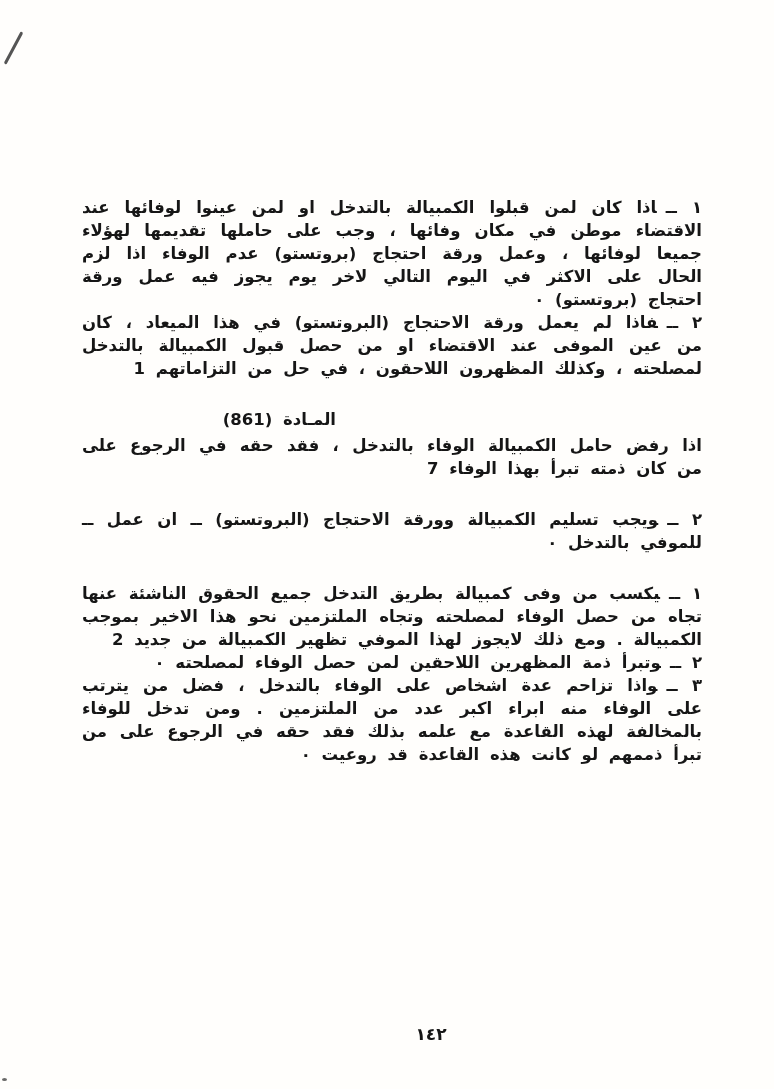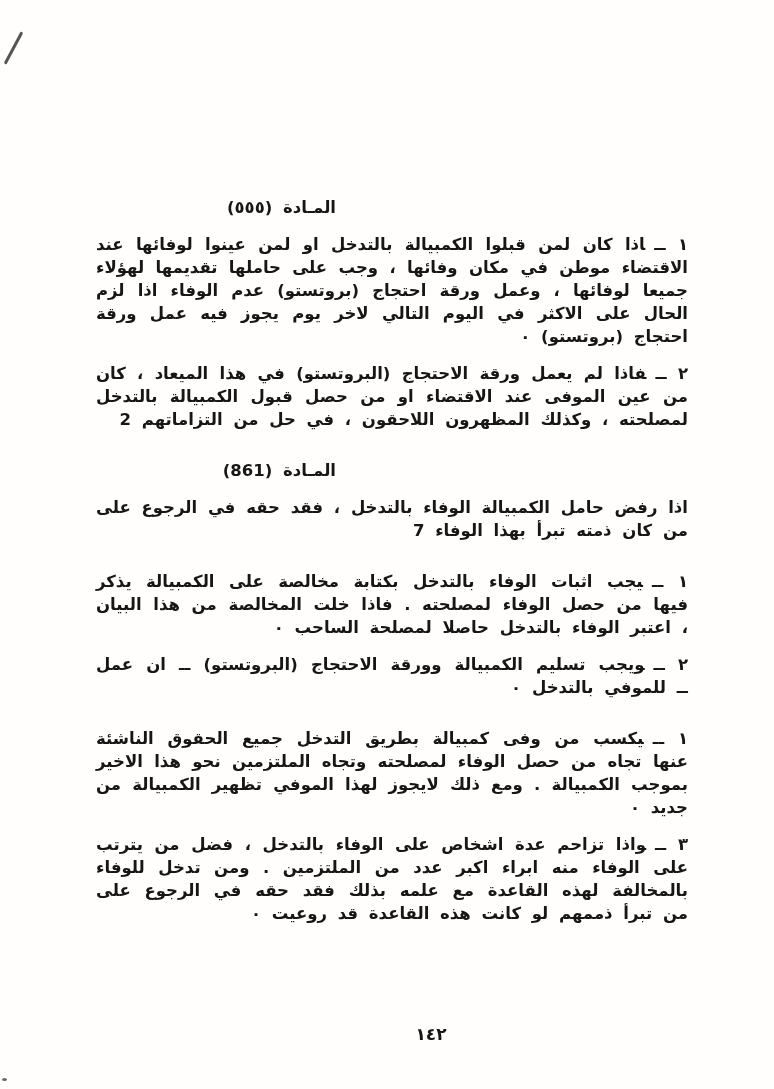--- a/index.html
+++ b/index.html
@@ -59,21 +59,21 @@
     margin: 0 0 28px 0;
   }
   .article-title {
     font-size: 16.5px;
     font-weight: 700;
     margin: 0 366px 3px 0;
     white-space: nowrap;
     letter-spacing: .5px;
   }
   .para {
-    margin: 14px;
+    margin: 0;
   }
   .marker {
     margin-left: 9px;
     white-space: nowrap;
   }
   .page-number {
     position: absolute;
     top: 1024px;
     left: 0;
     width: 100%;
@@ -89,37 +89,36 @@
 <body>
 
 <div class="page">
 
   <div class="artifact tl-scratch"></div>
   <div class="artifact bl-dot"></div>
 
   <main class="text-block">
 
     <section class="article">
-      <h2 class="article-title">المـادة (٥٥٥)</h2>
       <p class="para"><span class="marker">١ ــ</span><span>اذا كان لمن قبلوا الكمبيالة بالتدخل او لمن عينوا لوفائها عند الاقتضاء موطن في مكان وفائها ، وجب على حاملها تقديمها لهؤلاء جميعا لوفائها ، وعمل ورقة احتجاج (بروتستو) عدم الوفاء اذا لزم الحال على الاكثر في اليوم التالي لاخر يوم يجوز فيه عمل ورقة احتجاج (بروتستو) ٠</span></p>
-      <p class="para"><span class="marker">٢ ــ</span><span>فاذا لم يعمل ورقة الاحتجاج (البروتستو) في هذا الميعاد ، كان من عين الموفى عند الاقتضاء او من حصل قبول الكمبيالة بالتدخل لمصلحته ، وكذلك المظهرون اللاحقون ، في حل من التزاماتهم 2</span></p>
+      <p class="para"><span class="marker">٢ ــ</span><span>فاذا لم يعمل ورقة الاحتجاج (البروتستو) في هذا الميعاد ، كان من عين الموفى عند الاقتضاء او من حصل قبول الكمبيالة بالتدخل لمصلحته ، وكذلك المظهرون اللاحقون ، في حل من التزاماتهم 1</span></p>
     </section>
 
     <section class="article">
       <h2 class="article-title">المـادة (861)</h2>
       <p class="para"><span>اذا رفض حامل الكمبيالة الوفاء بالتدخل ، فقد حقه في الرجوع على من كان ذمته تبرأ بهذا الوفاء 7</span></p>
     </section>
 
     <section class="article">
-      <p class="para"><span class="marker">١ ــ</span><span>يجب اثبات الوفاء بالتدخل بكتابة مخالصة على الكمبيالة يذكر فيها من حصل الوفاء لمصلحته . فاذا خلت المخالصة من هذا البيان ، اعتبر الوفاء بالتدخل حاصلا لمصلحة الساحب ٠</span></p>
       <p class="para"><span class="marker">٢ ــ</span><span>ويجب تسليم الكمبيالة وورقة الاحتجاج (البروتستو) ــ ان عمل ــ للموفي بالتدخل ٠</span></p>
     </section>
 
     <section class="article">
-      <p class="para"><span class="marker">١ ــ</span><span>يكسب من وفى كمبيالة بطريق التدخل جميع الحقوق الناشئة عنها تجاه من حصل الوفاء لمصلحته وتجاه الملتزمين نحو هذا الاخير بموجب الكمبيالة . ومع ذلك لايجوز لهذا الموفي تظهير الكمبيالة من جديد ٠</span></p>
+      <p class="para"><span class="marker">١ ــ</span><span>يكسب من وفى كمبيالة بطريق التدخل جميع الحقوق الناشئة عنها تجاه من حصل الوفاء لمصلحته وتجاه الملتزمين نحو هذا الاخير بموجب الكمبيالة . ومع ذلك لايجوز لهذا الموفي تظهير الكمبيالة من جديد 2</span></p>
+      <p class="para"><span class="marker">٢ ــ</span><span>وتبرأ ذمة المظهرين اللاحقين لمن حصل الوفاء لمصلحته ٠</span></p>
       <p class="para"><span class="marker">٣ ــ</span><span>واذا تزاحم عدة اشخاص على الوفاء بالتدخل ، فضل من يترتب على الوفاء منه ابراء اكبر عدد من الملتزمين . ومن تدخل للوفاء بالمخالفة لهذه القاعدة مع علمه بذلك فقد حقه في الرجوع على من تبرأ ذممهم لو كانت هذه القاعدة قد روعيت ٠</span></p>
     </section>
 
   </main>
 
   <div class="page-number">١٤٢</div>
 
 </div>
 
 </body></html>

